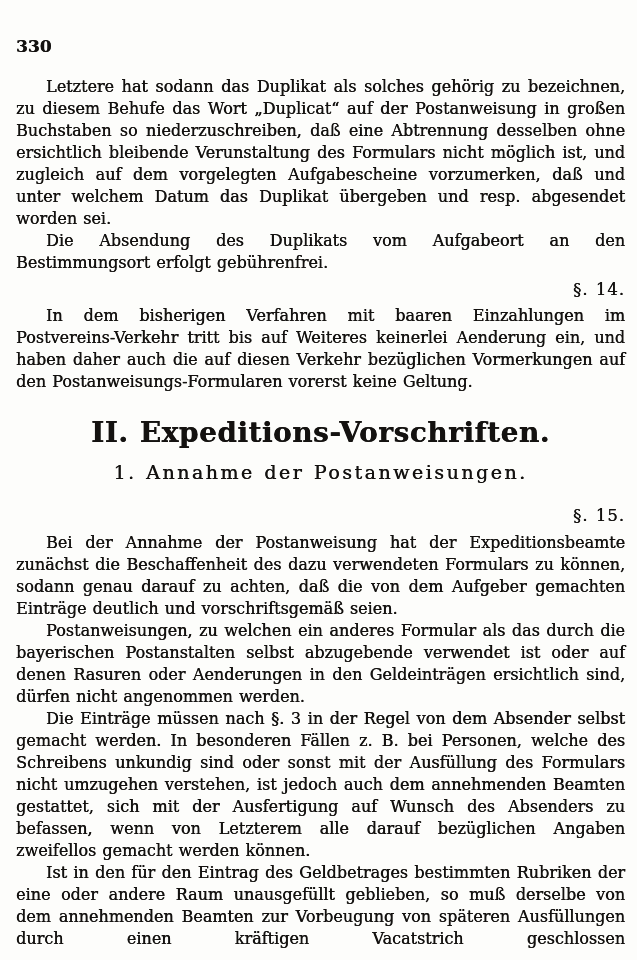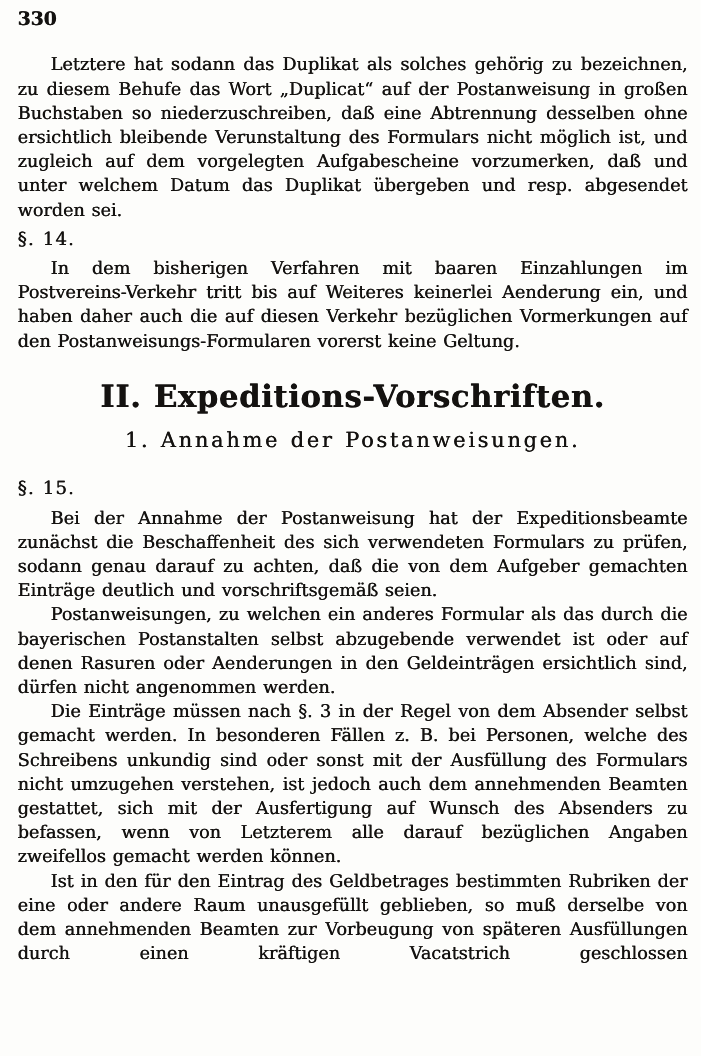--- a/index.html
+++ b/index.html
@@ -10,21 +10,21 @@
   .page {
     position: relative;
     width: 637px;
     height: 960px;
     box-sizing: border-box;
     background: #fdfdfb;
     color: #141210;
     font-family: "DejaVu Serif", "Liberation Serif", serif;
     font-size: 16px;
     line-height: 22px;
-    padding: 8px 12px 0 16px;
+    padding: 36px 12px 0 16px;
     overflow: hidden;
     
     text-shadow: 0.35px 0 0 currentColor;
     word-spacing: 1px;
   }
   .page-number {
     font-weight: bold;
     font-size: 17px;
     line-height: 20px;
     text-align: left;
@@ -36,21 +36,21 @@
     text-align: justify;
   }
   .para.cont-next-page {
     text-align-last: justify;
   }
   .b {
     font-weight: normal;
   }
   .sect-heading {
     margin: 5px 0 4px 0;
-    text-align: left;
+    text-align: right;
     text-indent: 0;
     font-weight: normal;
     font-size: 16.5px;
     letter-spacing: 1px;
   }
   .chapter-heading {
     margin: 27px 0 0 0;
     text-align: center;
     text-indent: 0;
     font-weight: bold;
@@ -73,33 +73,34 @@
 </style>
 </head>
 <body>
 
 <div class="page">
 
   <div class="page-number">330</div>
 
   <p class="para">Letztere hat sodann das Duplikat als solches gehörig zu bezeichnen, zu diesem Behufe das Wort „Duplicat“ auf der Postanweisung in großen Buchstaben so niederzuschreiben, daß eine Abtrennung desselben ohne ersichtlich bleibende Verunstaltung des Formulars nicht möglich ist, und zugleich auf dem vorgelegten Aufgabescheine vorzumerken, daß und unter welchem Datum das Duplikat übergeben und resp. abgesendet worden sei.</p>
 
+  <p class="para">Die Absendung des Duplikats vom Aufgabeort an den Bestimmungsort erfolgt gebührenfrei.</p>
 
   <h3 class="sect-heading">§. 14.</h3>
 
 
   <p class="para"><span>In dem bisherigen Verfahren mit baaren Einzahlungen im </span><span class="b">Postvereins-Verkehr</span><span> tritt bis auf Weiteres keinerlei Aenderung ein, und haben daher auch die auf diesen Verkehr bezüglichen </span><span class="b">Vormerkungen auf den Postanweisungs-Formularen</span><span> vorerst </span><span class="b">keine Geltung.</span></p>
 
   <h2 class="chapter-heading">II. Expeditions-Vorschriften.</h2>
 
   <h4 class="sub-heading">1. Annahme der Postanweisungen.</h4>
 
   <h3 class="sect-heading s15">§. 15.</h3>
 
-  <p class="para">Bei der Annahme der Postanweisung hat der Expeditionsbeamte zunächst die Beschaffenheit des sich verwendeten Formulars zu prüfen, sodann genau darauf zu achten, daß die von dem Aufgeber gemachten Einträge deutlich und vorschriftsgemäß seien.</p>
+  <p class="para">Bei der Annahme der Postanweisung hat der Expeditionsbeamte zunächst die Beschaffenheit des dazu verwendeten Formulars zu können, sodann genau darauf zu achten, daß die von dem Aufgeber gemachten Einträge deutlich und vorschriftsgemäß seien.</p>
 
   <p class="para">Postanweisungen, zu welchen ein anderes Formular als das durch die bayerischen Postanstalten selbst abzugebende verwendet ist oder auf denen Rasuren oder Aenderungen in den Geldeinträgen ersichtlich sind, dürfen nicht angenommen werden.</p>
 
   <p class="para">Die Einträge müssen nach §. 3 in der Regel von dem Absender selbst gemacht werden. In besonderen Fällen z. B. bei Personen, welche des Schreibens unkundig sind oder sonst mit der Ausfüllung des Formulars nicht umzugehen verstehen, ist jedoch auch dem annehmenden Beamten gestattet, sich mit der Ausfertigung auf Wunsch des Absenders zu befassen, wenn von Letzterem alle darauf bezüglichen Angaben zweifellos gemacht werden können.</p>
 
   <p class="para cont-next-page">Ist in den für den Eintrag des Geldbetrages bestimmten Rubriken der eine oder andere Raum unausgefüllt geblieben, so muß derselbe von dem annehmenden Beamten zur Vorbeugung von späteren Ausfüllungen durch einen kräftigen Vacatstrich geschlossen</p>
 
 </div>
 
 </body></html>

